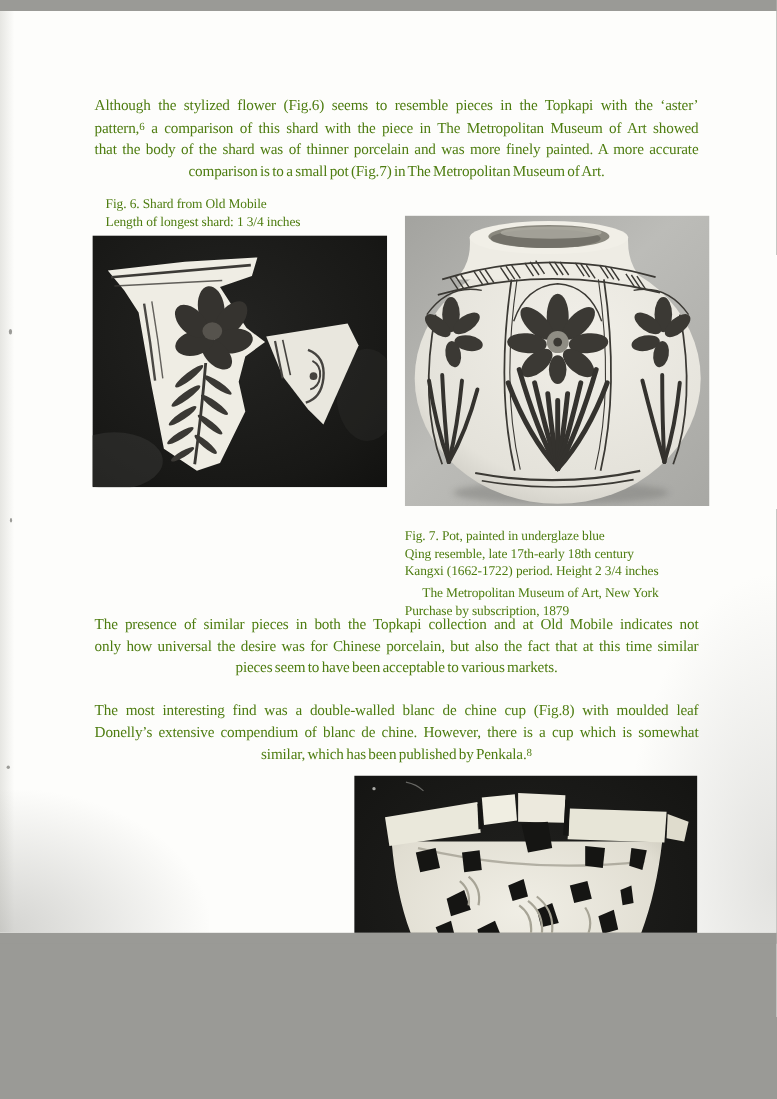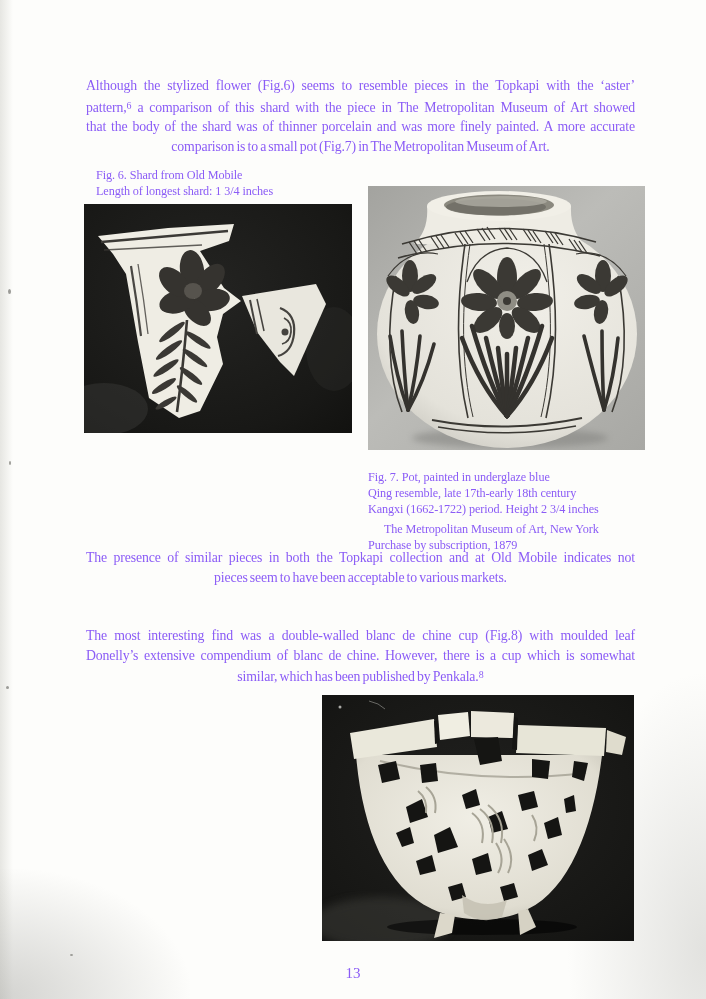--- a/index.html
+++ b/index.html
@@ -1,19 +1,19 @@
 <!DOCTYPE html>
 <html><head>
 <meta charset="utf-8">
 <style>
   html,body { margin:0; padding:0; background:#9a9a96; }
   .page {
-    position:relative; width:706px; height:999px; margin:0 auto;
+    position:relative; width:706px; height:838px; margin:10px auto;
     background:#fdfdfb; overflow:hidden;
-    font-family:"Liberation Serif", serif; color:#8b5cf6;
+    font-family:"Liberation Serif", serif; color:#4d7c0f;
   }
   .edge-left { position:absolute; left:0; top:0; width:13px; height:100%;
     background:linear-gradient(90deg,#e6e6e2 0%, rgba(255,255,255,0) 100%); }
   .corner-bl { position:absolute; left:0; bottom:0; width:190px; height:130px;
     background:radial-gradient(ellipse at 0% 100%, rgba(176,176,172,.55), rgba(255,255,255,0) 72%); }
   .corner-br { position:absolute; right:0; bottom:0; width:140px; height:330px;
     background:radial-gradient(ellipse at 100% 85%, rgba(188,188,184,.42), rgba(255,255,255,0) 70%); }
   .speck { position:absolute; background:#9b9b97; border-radius:50%; }
 
   .para { position:absolute; left:86px; width:549px;
@@ -211,20 +211,21 @@
   <div class="cap" style="left:368px;top:469px;">
     <div>Fig. 7. Pot, painted in underglaze blue</div>
     <div>Qing resemble, late 17th-early 18th century</div>
     <div>Kangxi (1662-1722) period. Height 2 3/4 inches</div>
     <div class="gap">The Metropolitan Museum of Art, New York</div>
     <div>Purchase by subscription, 1879</div>
   </div>
 
   <div class="para" style="top:548px;">
     <div class="jl">The presence of similar pieces in both the Topkapi collection and at Old Mobile indicates not</div>
+    <div class="jl">only how universal the desire was for Chinese porcelain, but also the fact that at this time similar</div>
     <div class="jend">pieces seem to have been acceptable to various markets.</div>
   </div>
 
   <div class="para" style="top:626px;">
     <div class="jl">The most interesting find was a double-walled blanc de chine cup (Fig.8) with moulded leaf</div>
     <div class="jl">Donelly’s extensive compendium of blanc de chine.  However, there is a cup which is somewhat</div>
     <div class="jend"><span>similar, which has been published by Penkala.</span><sup class="fn">8</sup></div>
   </div>
 
 

